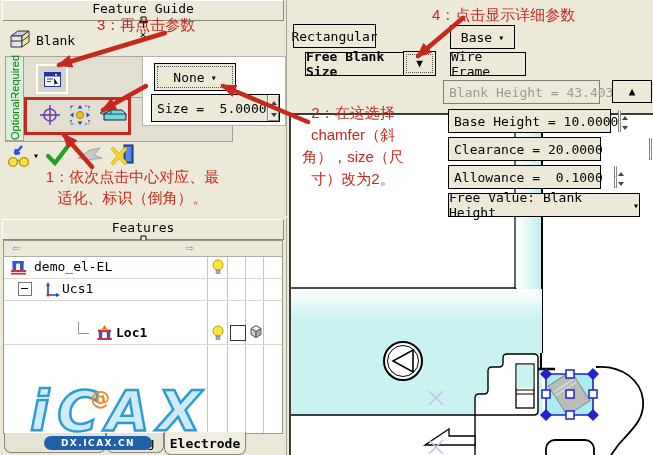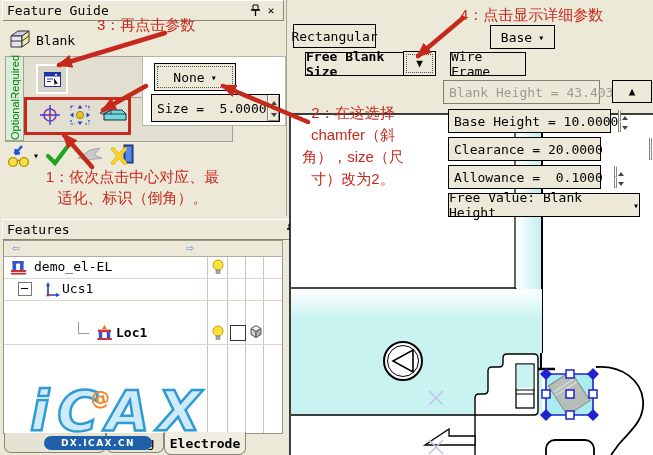--- a/index.html
+++ b/index.html
@@ -3,21 +3,21 @@
 <meta charset="utf-8">
 <style>
   html,body{margin:0;padding:0;}
   body{background:#ECE9D8;font-family:"DejaVu Sans Mono","Liberation Mono",monospace;}
   #app{position:relative;width:653px;height:455px;overflow:hidden;background:#ECE9D8;color:#000;font-size:13px;}
   .abs{position:absolute;}
   
   .panel{position:absolute;background:#ECE9D8;}
   .titlebar{position:absolute;left:2px;right:2px;height:19px;background:#ECE9D8;
     border:1px solid;border-color:#FFFFFF #8A8776 #8A8776 #FFFFFF;
-    display:flex;align-items:center;padding:0 4px;font-size:13px;}
+    display:flex;align-items:center;padding:0 4px;font-size:13px;flex-direction:column;}
   .titlebar .tspacer{flex:1;}
   .tbtn{width:16px;height:14px;display:flex;align-items:center;justify-content:center;font-size:11px;line-height:1;}
   
   .btn{position:absolute;background:#ECE9D8;border:1px solid #000;display:flex;align-items:center;justify-content:center;font-size:13px;z-index:10;}
   .field{position:absolute;background:#ECE9D8;border:1px solid #000;display:flex;align-items:center;font-size:13px;padding-left:5px;z-index:10;}
   .field.gray{border-color:#7F7F73;color:#9B9B8F;}
   .spin{margin-left:auto;width:13px;align-self:stretch;display:flex;flex-direction:column;border-left:1px solid #808080;}
   .spin>div{flex:1;background:#ECE9D8;border:1px solid #FFF;border-right-color:#8A8776;border-bottom-color:#8A8776;position:relative;}
   .spin .up::after{content:"";position:absolute;left:2px;top:2px;border:3px solid transparent;border-bottom:4px solid #444;}
   .spin .dn::after{content:"";position:absolute;left:2px;top:4px;border:3px solid transparent;border-top:4px solid #444;}
@@ -224,21 +224,21 @@
     </div>
     <div class="field" style="left:8px;top:37px;width:122px;height:26px;">
       <span style="white-space:pre;">Size =  5.0000</span>
       <span class="spin">
           <div class="up"></div>
           <div class="dn"></div>
         </span>
     </div>
   </div>
 
-  <div class="panel" style="left:0;top:218px;width:286px;height:237px;border-right:1px solid #A9A592;padding-left:36px;">
+  <div class="panel" style="left:0;top:218px;width:286px;height:237px;border-right:1px solid #A9A592;">
     <div class="titlebar" style="top:1px;">
       <span>Features</span>
       <span class="tspacer"></span>
       <span class="tbtn">
         <svg width="12" height="13" viewBox="0 0 12 13">
             <path d="M4,1 H9 V6 H4 Z" fill="#ECE9D8" stroke="#000"></path>
             <path d="M2,6 H11 M6.5,6 V12" stroke="#000" stroke-width="1.3"></path>
           </svg>
       </span>
       <span class="tbtn">✕</span>
@@ -320,21 +320,21 @@
       <span>rting</span>
     </div>
     <div class="tab active" style="left:164px;top:214px;width:80px;height:22px;">
       <span>Electrode</span>
     </div>
   </div>
 
   <div class="btn" style="left:293px;top:24px;width:81px;height:22px;">
     <span>Rectangular</span>
   </div>
-  <div class="btn" style="left:450px;top:25px;width:63px;height:22px;margin-left:40px;">
+  <div class="btn" style="left:450px;top:25px;width:63px;height:22px;">
     <span>Base</span>
     <span class="caret">▾</span>
   </div>
   <div class="btn" style="left:305px;top:52px;width:107px;height:22px;font-weight:bold;">
     <span>Free Blank Size</span>
   </div>
   <div class="btn dotted-inner" style="left:403px;top:51px;width:31px;height:23px;">
     <span style="font-size:11px;">▼</span>
   </div>
   <div class="btn" style="left:450px;top:52px;width:74px;height:22px;">
@@ -373,21 +373,21 @@
       </span>
   </div>
   <div class="btn" style="left:448px;top:193px;width:190px;height:22px;">
     <span>Free Value: Blank Height</span>
     <span class="caret">▾</span>
   </div>
 
   <div class="abs" style="left:24px;top:97px;width:101px;height:32px;border:3px solid #C5291D;z-index:52;"></div>
 
   <div class="ann" style="left:97px;top:14px;">3：再点击参数</div>
-  <div class="ann" style="left:460px;top:4px;">4：点击显示详细参数</div>
+  <div class="ann" style="left:432px;top:4px;">4：点击显示详细参数</div>
   <div class="ann" style="left:278px;top:102px;width:150px;text-align:center;line-height:22px;">
     <div>2：在这选择</div>
     <div>chamfer（斜</div>
     <div>角），size（尺</div>
     <div>寸）改为2。</div>
   </div>
   <div class="ann" style="left:10px;top:166px;width:245px;text-align:center;">
     <div>1：依次点击中心对应、最</div>
     <div>适化、标识（倒角）。</div>
   </div>

